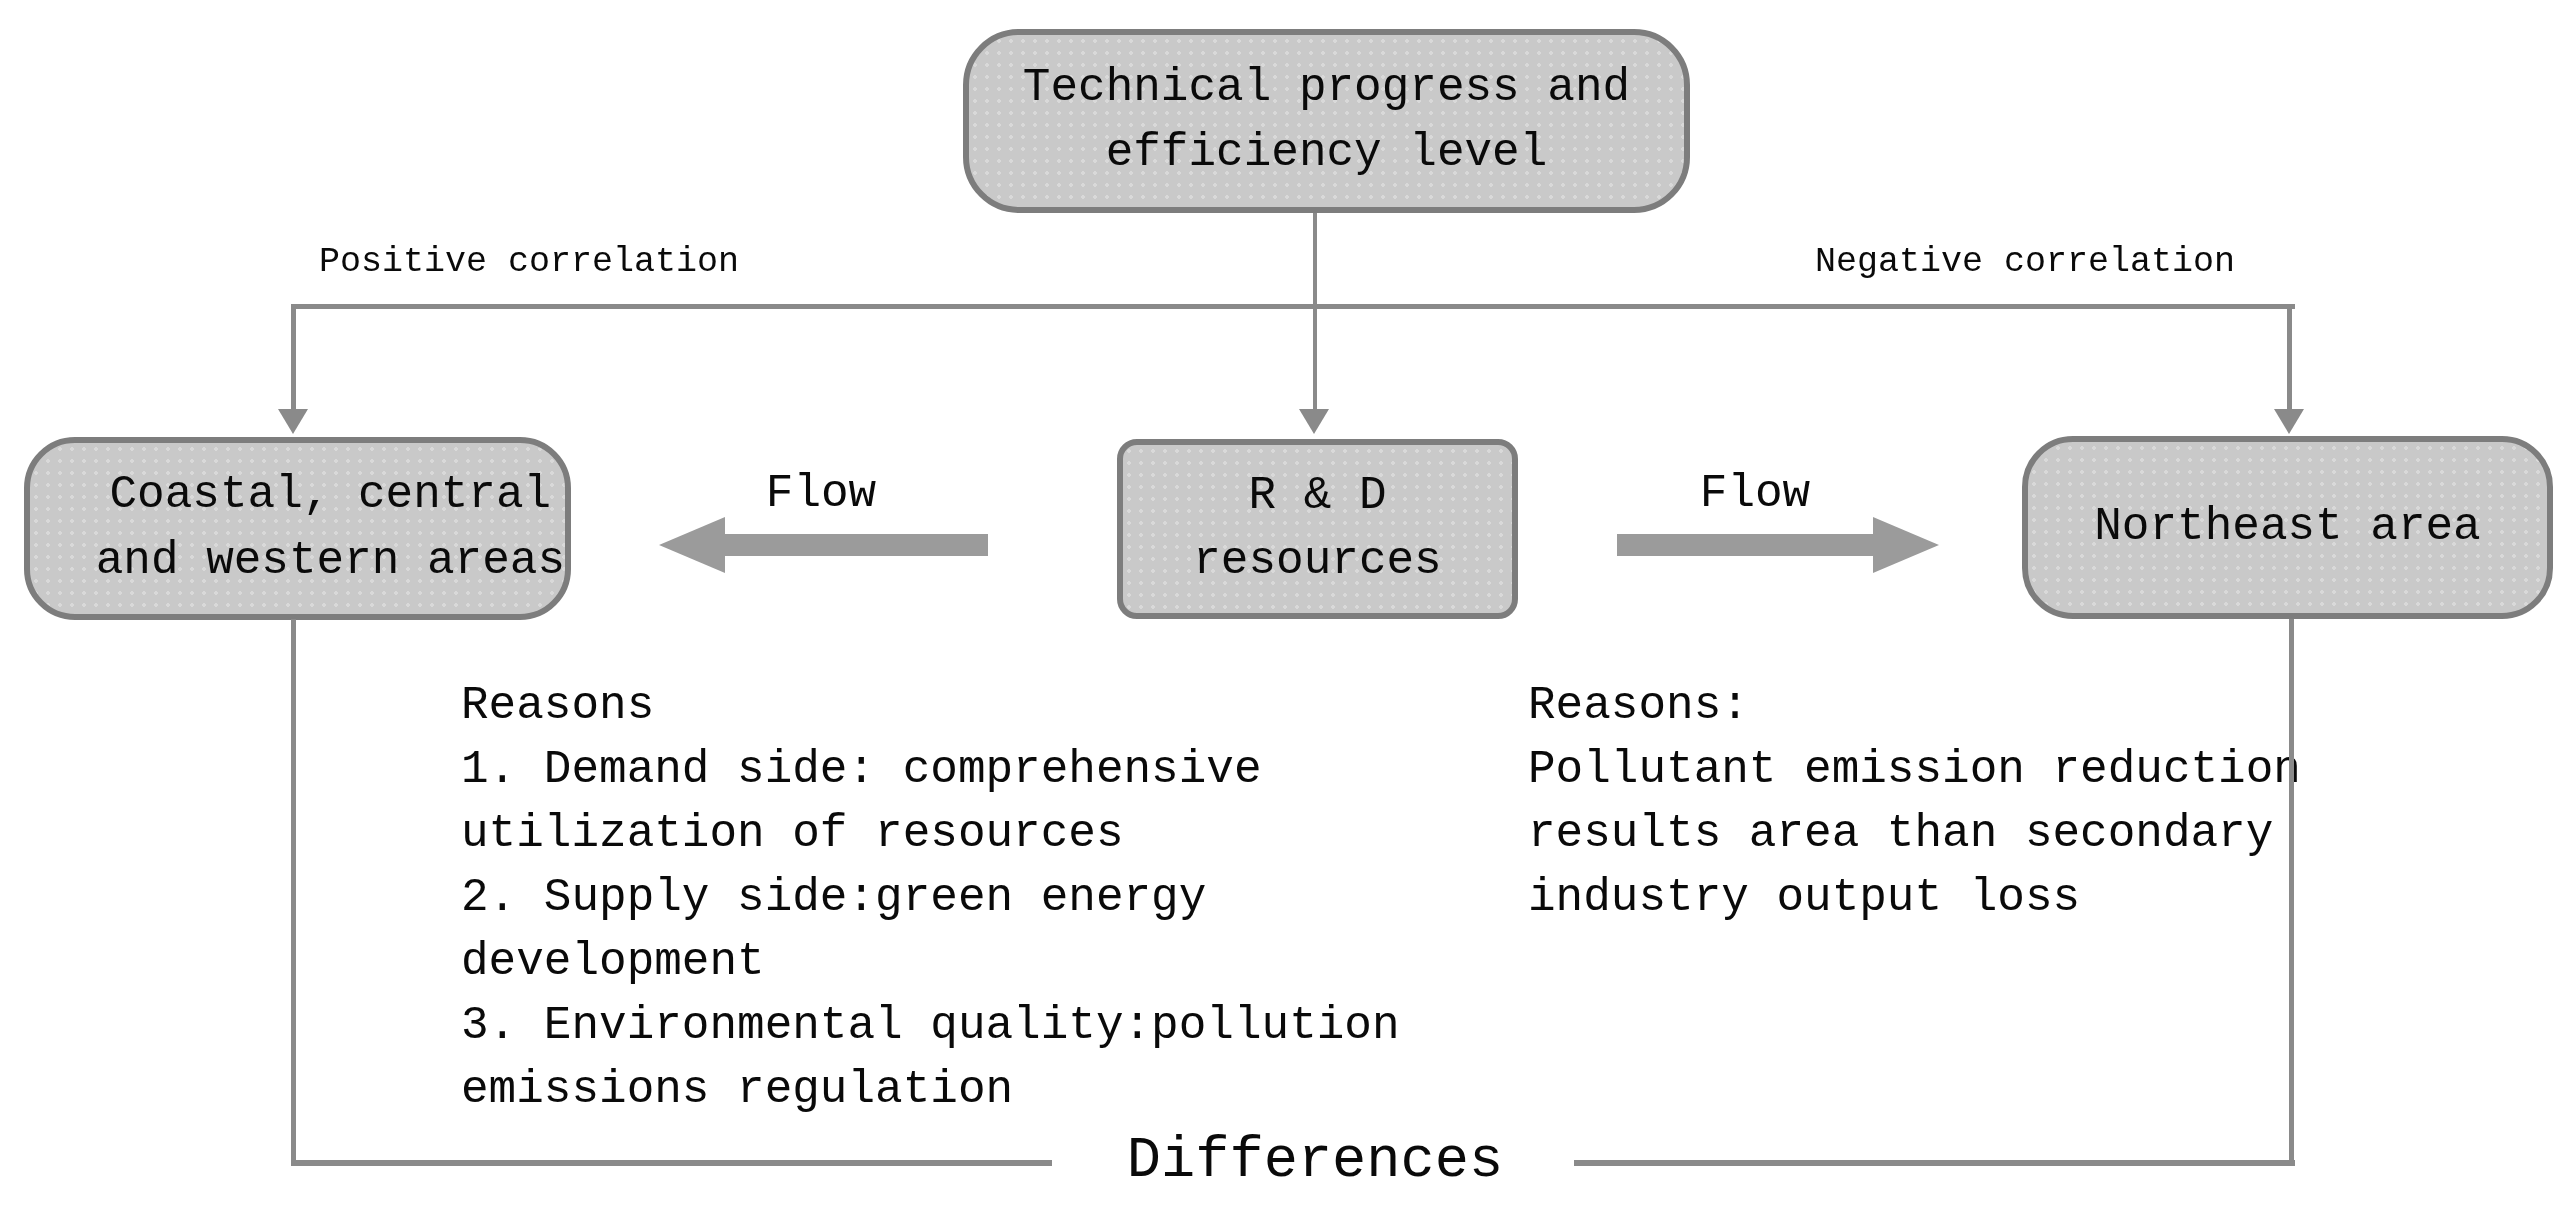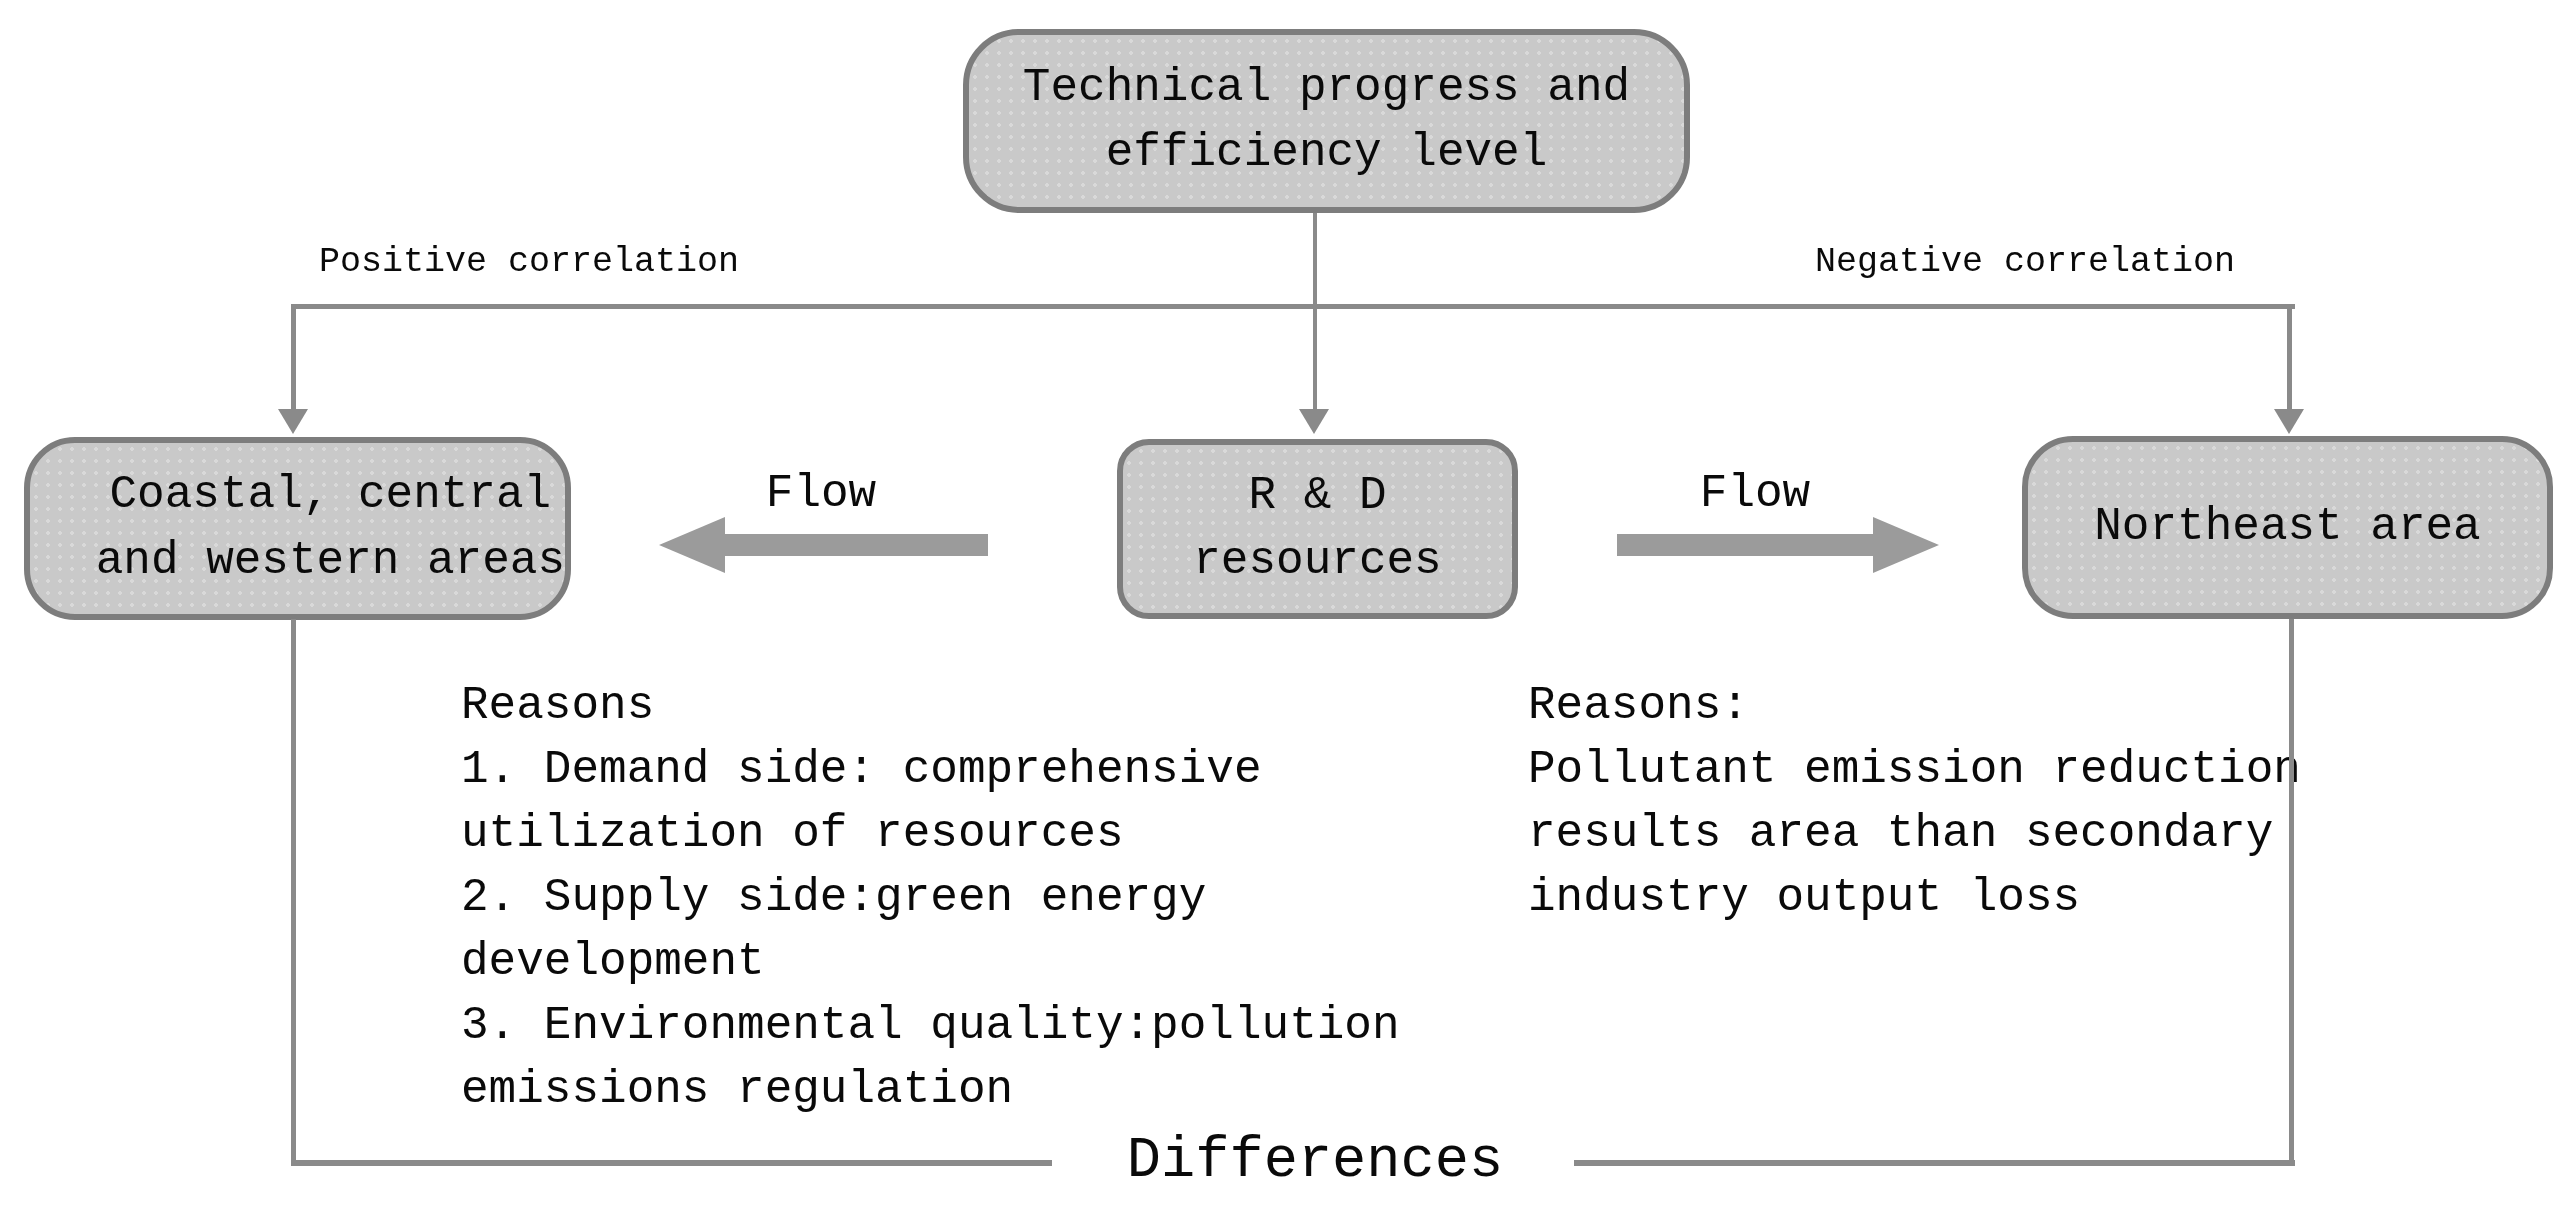--- a/index.html
+++ b/index.html
@@ -69,21 +69,21 @@
   <div class="arrowhead-down" style="left:2274px;top:409px;"></div>
 
   <div class="edge-label" style="left:1815px;top:242px;">Negative correlation</div>
   <div class="edge-label" style="left:319px;top:242px;">Positive correlation</div>
 
   <div class="node" style="left:24px;top:437px;width:547px;height:183px;justify-content:flex-end;">
     <div class="node-label">Coastal, central
 and western areas</div>
   </div>
 
-  <div class="node" style="left:1117px;top:439px;width:401px;height:180px;border-radius:32px;">
+  <div class="node" style="left:1117px;top:439px;width:401px;height:180px;border-radius:20px;">
     <div class="node-label">R &amp; D
 resources</div>
   </div>
 
   <div class="node" style="left:2022px;top:436px;width:531px;height:183px;">
     <div class="node-label">Northeast area</div>
   </div>
 
   <div class="flow-label" style="left:821px;top:494px;">Flow</div>
   <div class="flow-shaft" style="left:723px;top:534px;width:265px;"></div>

